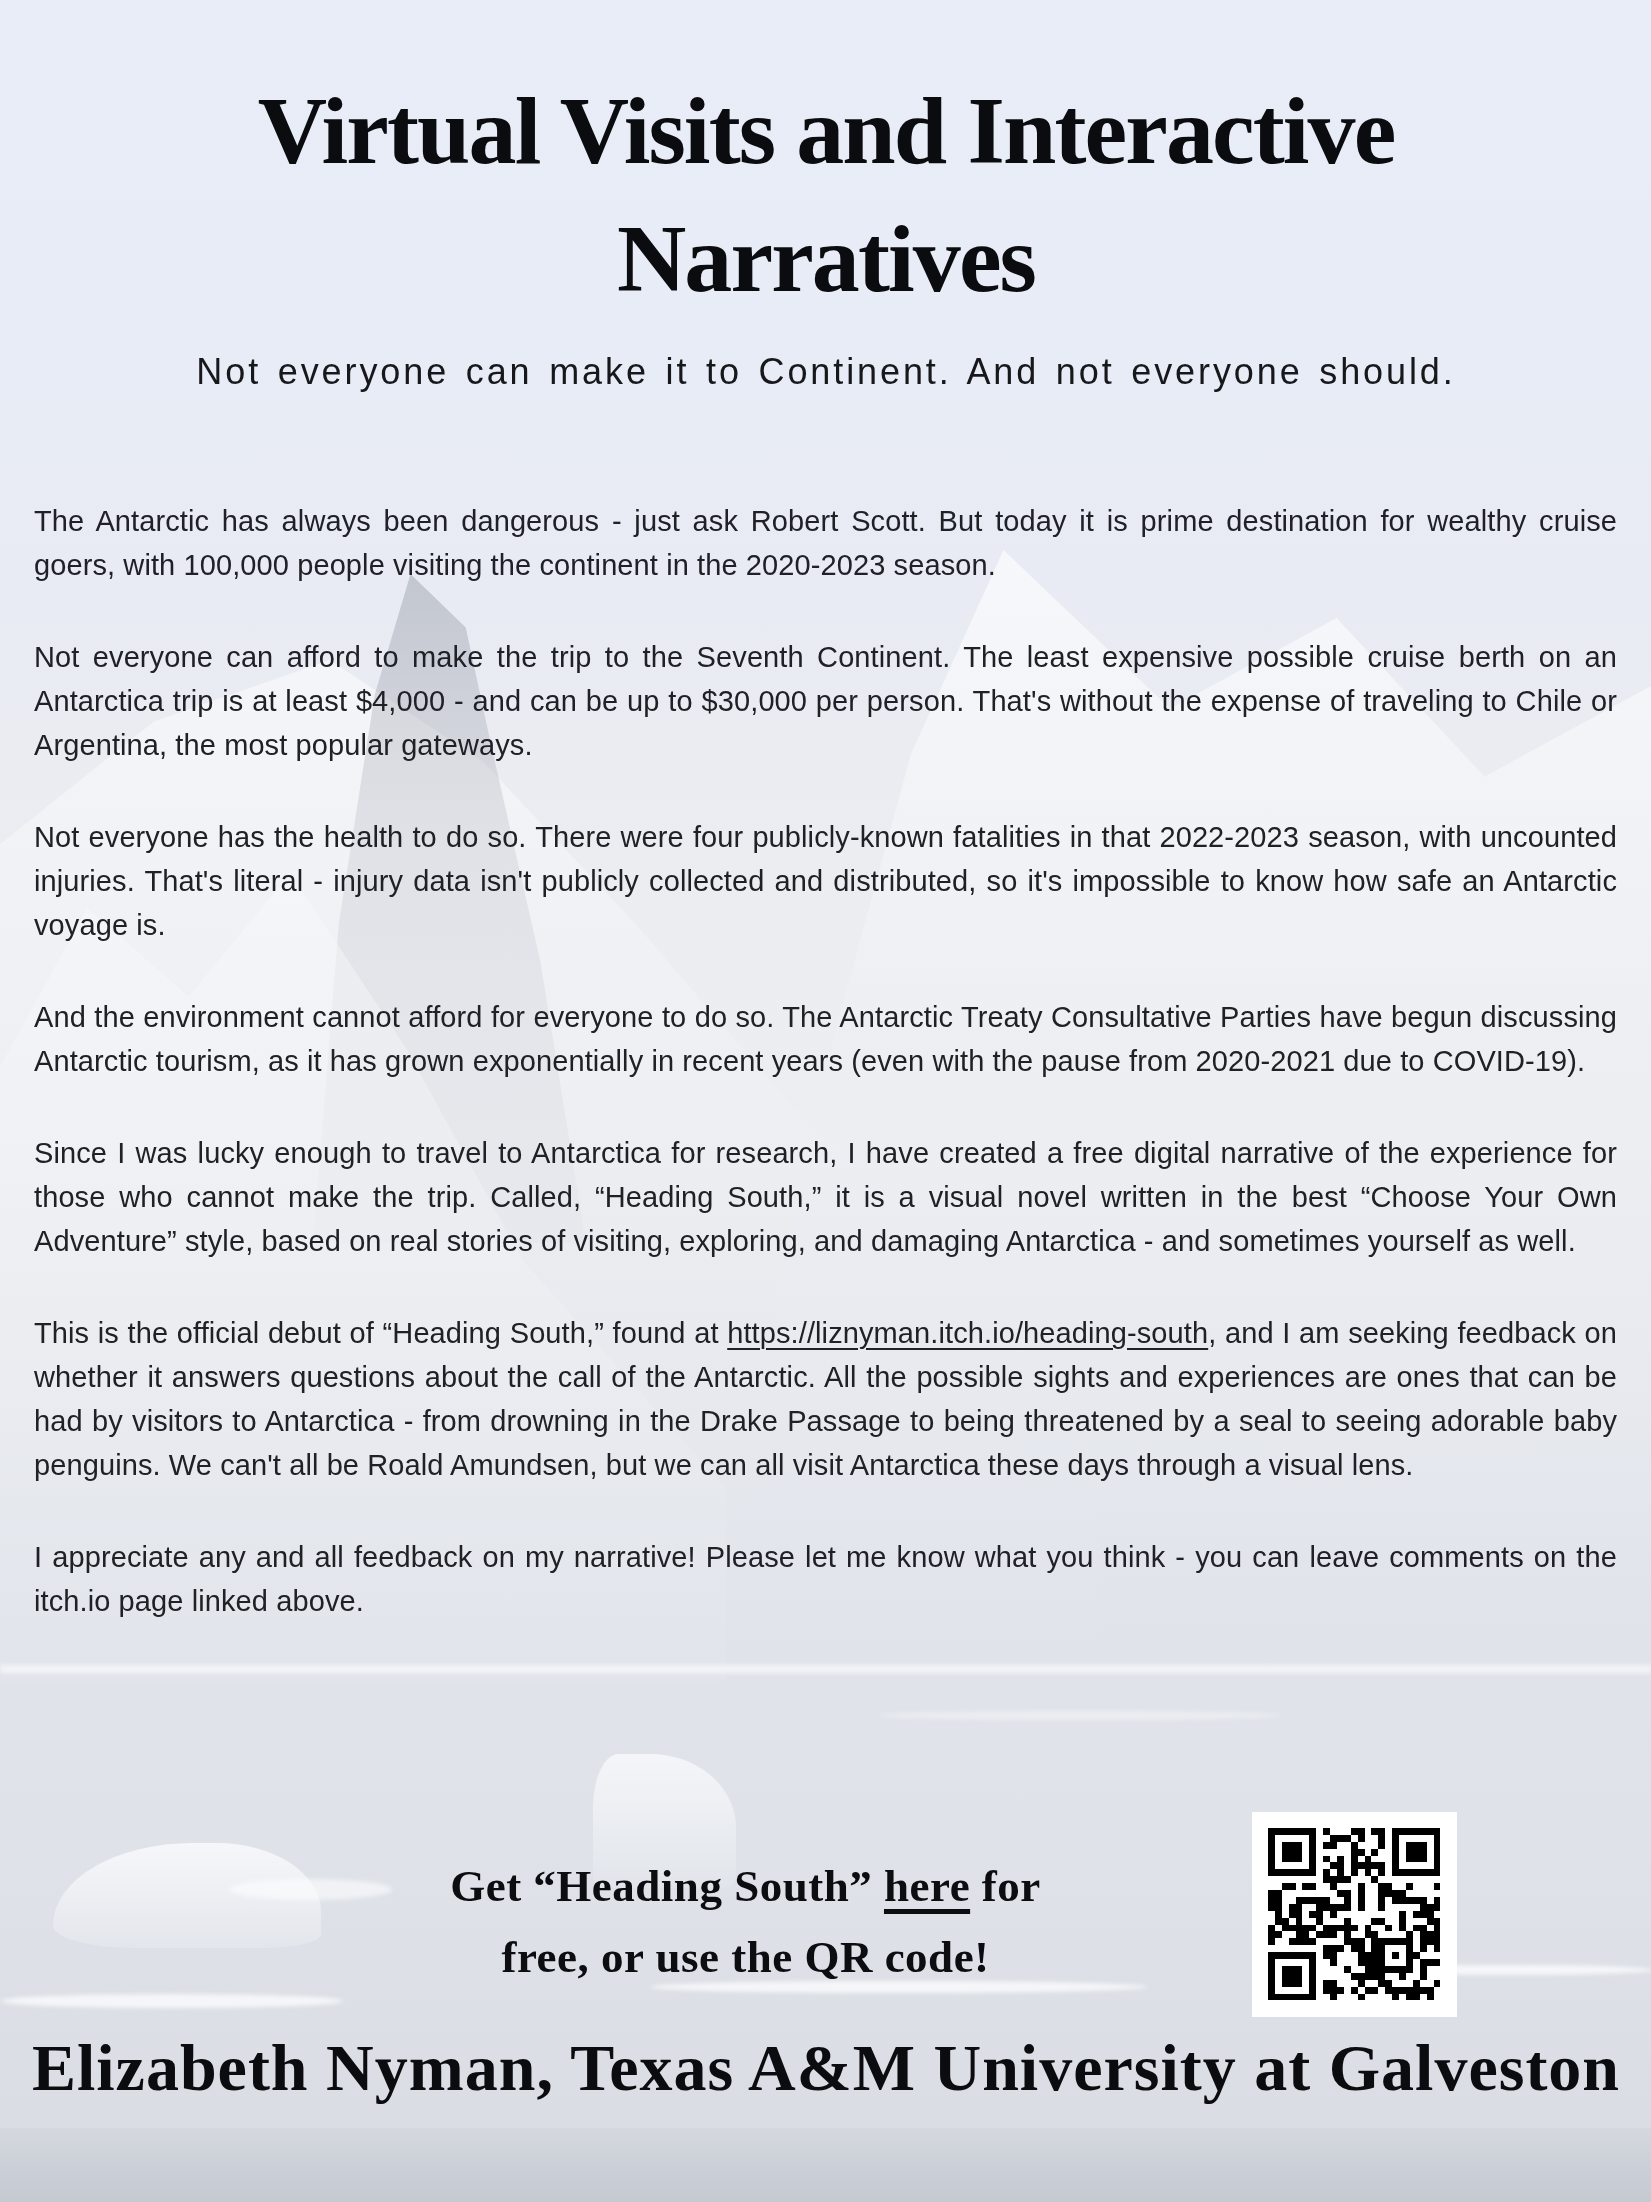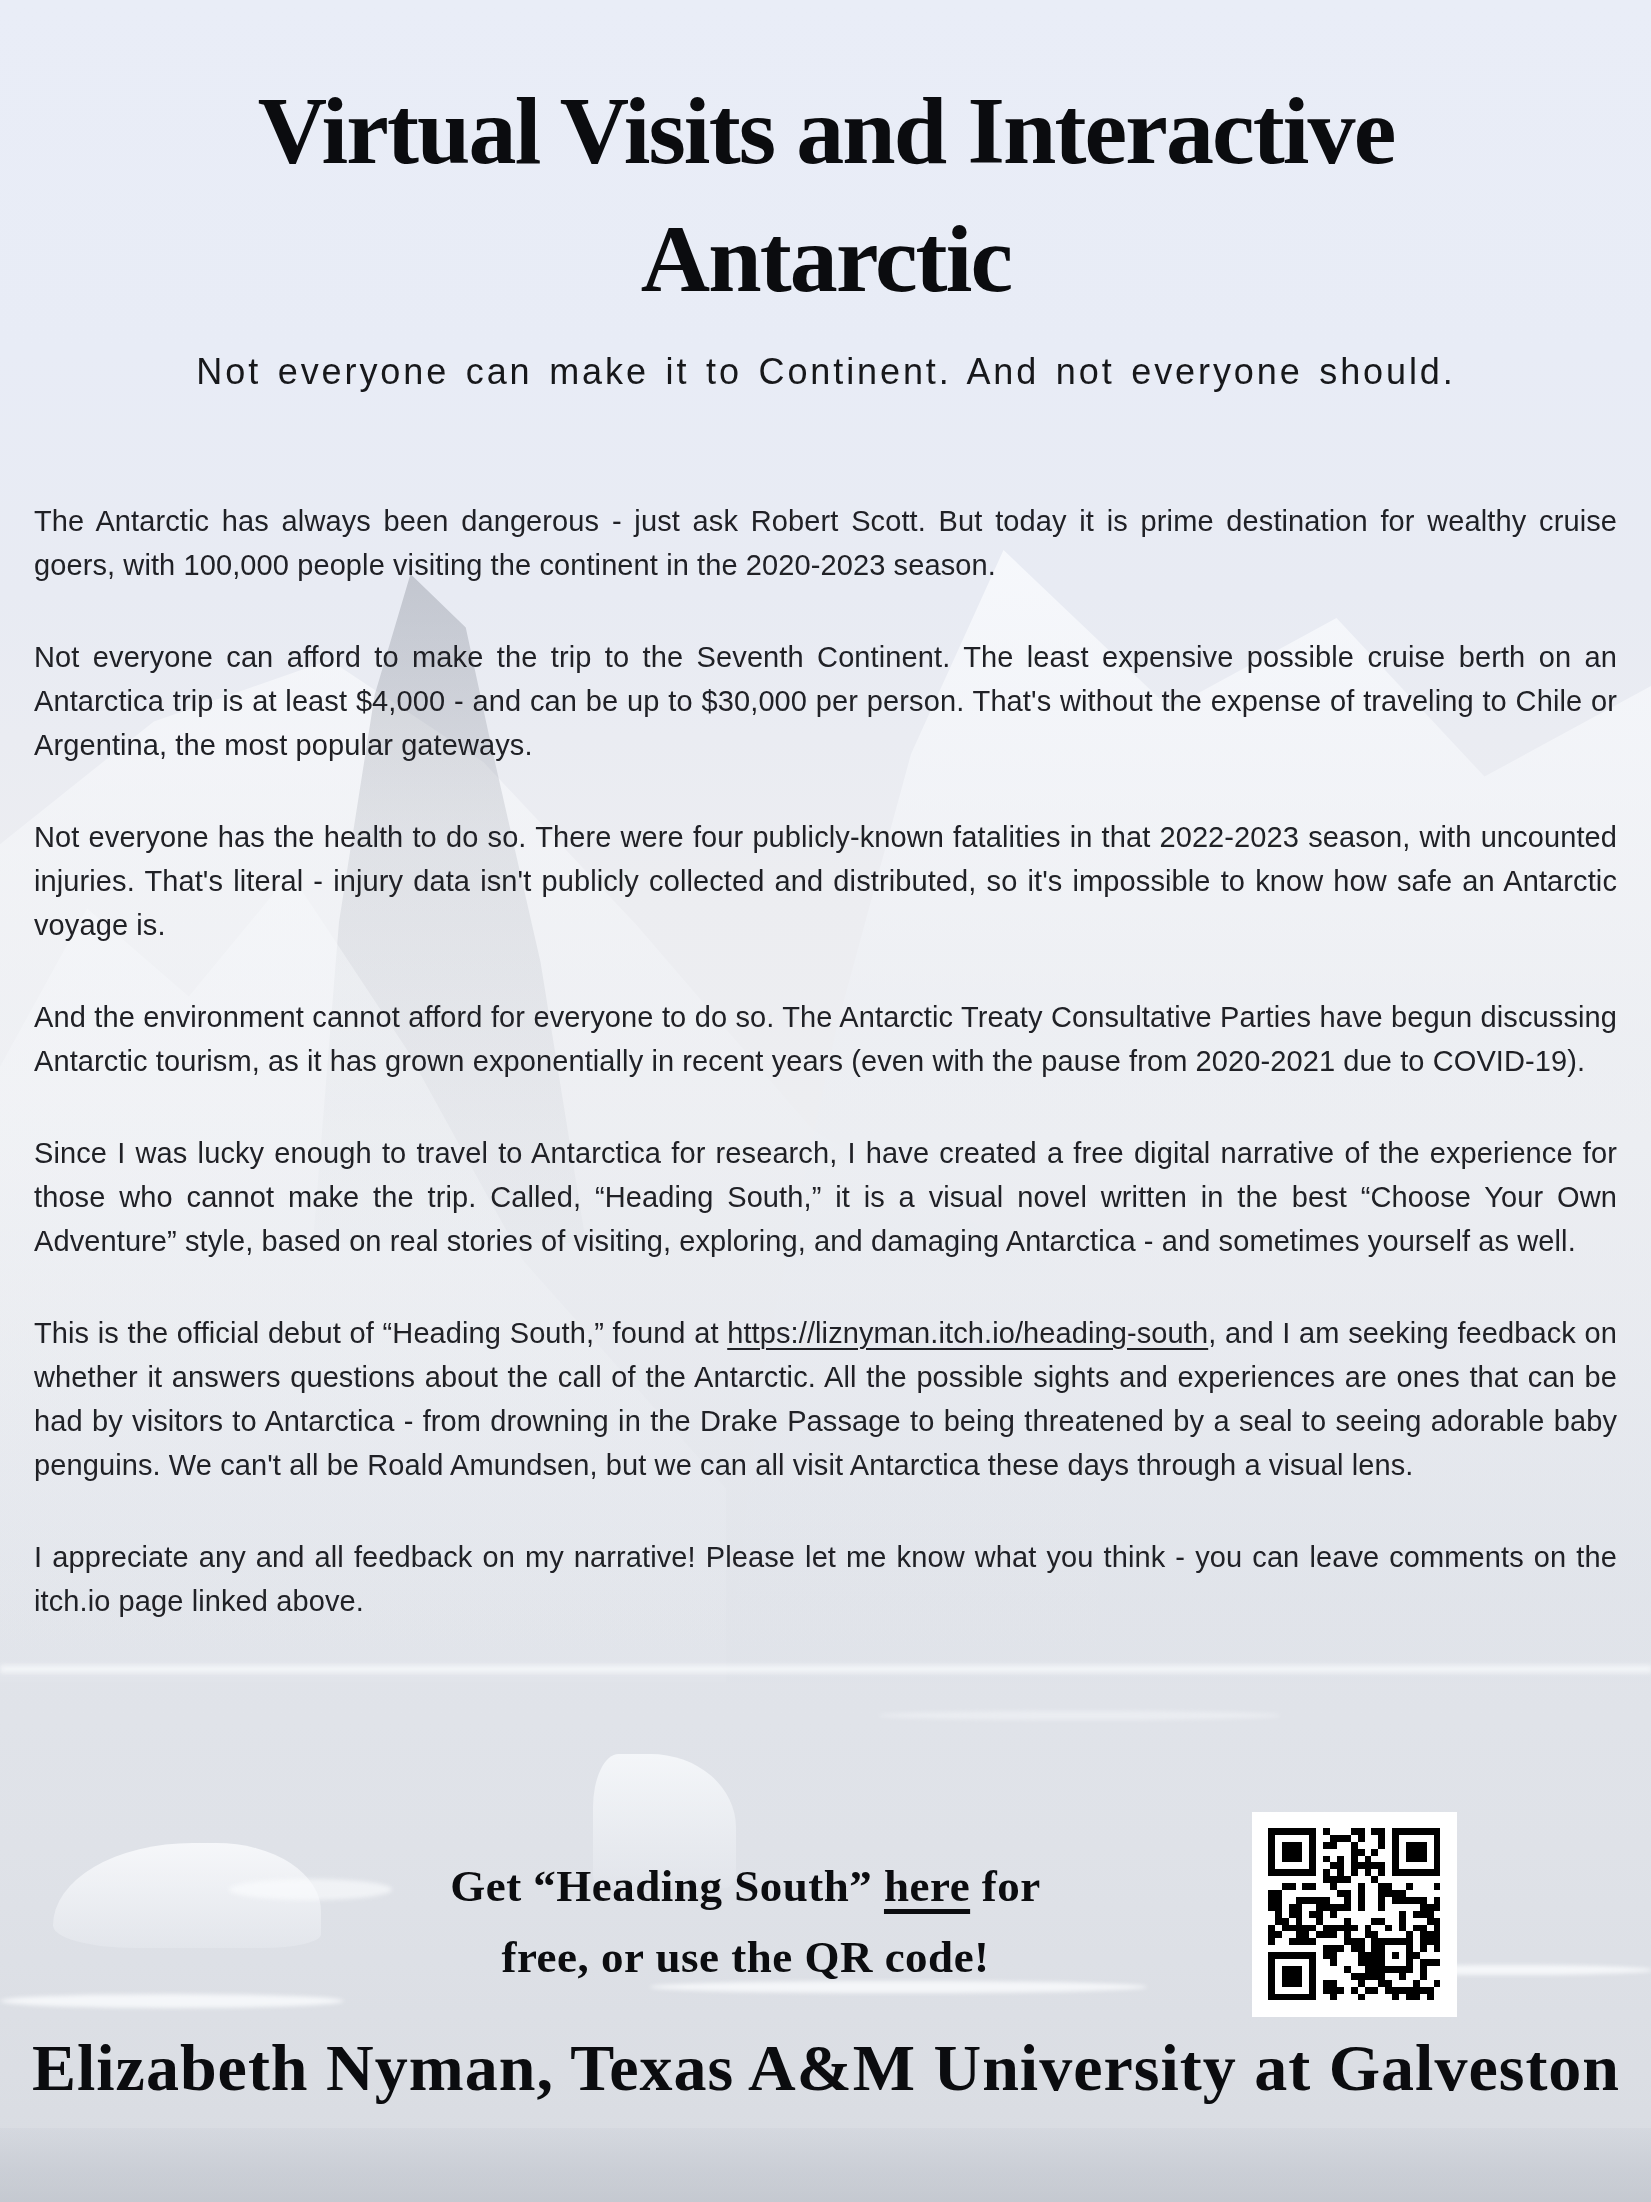--- a/index.html
+++ b/index.html
@@ -166,21 +166,21 @@
 <div class="bg-shape iceberg-b" aria-hidden="true"></div>
 <div class="bg-shape streak s1" aria-hidden="true"></div>
 <div class="bg-shape streak s2" aria-hidden="true"></div>
 <div class="bg-shape streak s3" aria-hidden="true"></div>
 <div class="bg-shape streak s4" aria-hidden="true"></div>
 <div class="bg-shape streak s5" aria-hidden="true"></div>
 <div class="bg-shape bottom-band" aria-hidden="true"></div>
 
 <h1 class="poster-title layer">
   <span>Virtual Visits and Interactive</span><br>
-  <span>Antarctic</span>
+  <span>Narratives</span>
 </h1>
 
 <div class="poster-subtitle layer">Not everyone can make it to Continent. And not everyone should.</div>
 
 <div class="article-body layer">
   <p>The Antarctic has always been dangerous - just ask Robert Scott. But today it is prime destination for wealthy cruise goers, with 100,000 people visiting the continent in the 2020-2023 season.</p>
   <p>Not everyone can afford to make the trip to the Seventh Continent. The least expensive possible cruise berth on an Antarctica trip is at least $4,000 - and can be up to $30,000 per person. That's without the expense of traveling to Chile or Argentina, the most popular gateways.</p>
   <p>Not everyone has the health to do so. There were four publicly-known fatalities in that 2022-2023 season, with uncounted injuries. That's literal - injury data isn't publicly collected and distributed, so it's impossible to know how safe an Antarctic voyage is.</p>
   <p>And the environment cannot afford for everyone to do so. The Antarctic Treaty Consultative Parties have begun discussing Antarctic tourism, as it has grown exponentially in recent years (even with the pause from 2020-2021 due to COVID-19).</p>
   <p>Since I was lucky enough to travel to Antarctica for research, I have created a free digital narrative of the experience for those who cannot make the trip. Called, “Heading South,” it is a visual novel written in the best “Choose Your Own Adventure” style, based on real stories of visiting, exploring, and damaging Antarctica - and sometimes yourself as well.</p>

